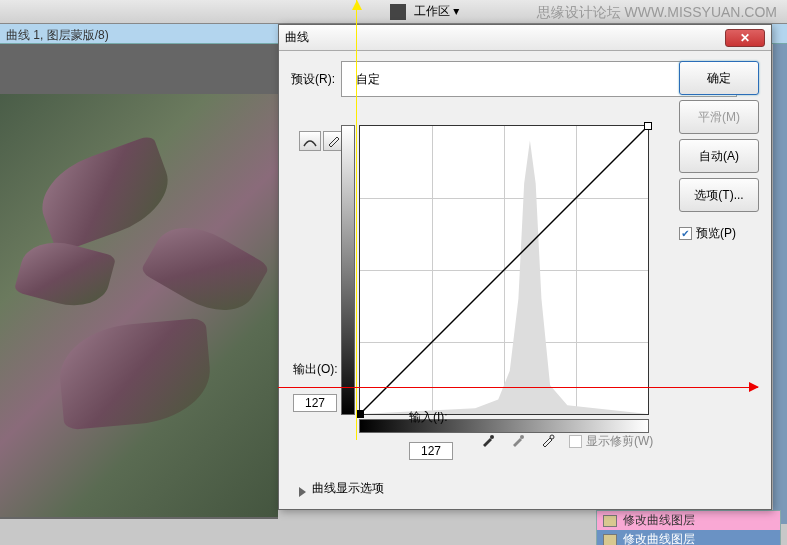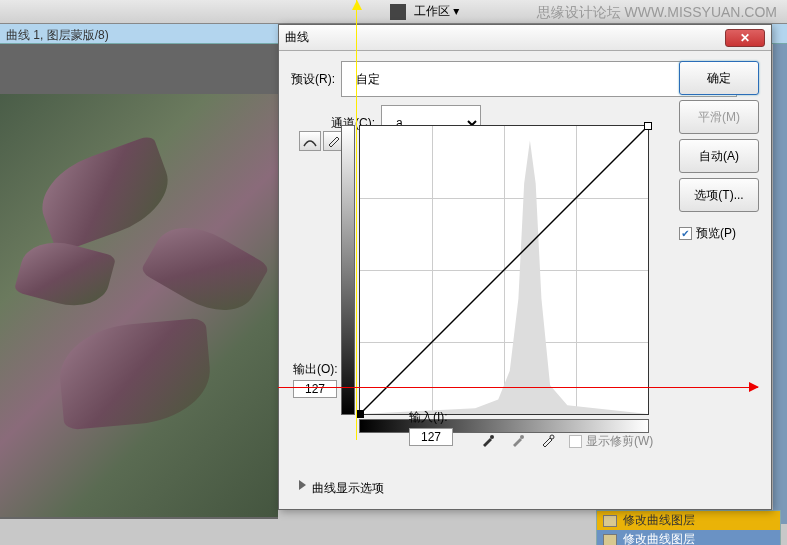--- a/index.html
+++ b/index.html
@@ -47,29 +47,29 @@
 .gv1{left:25%}.gv2{left:50%}.gv3{left:75%}
 .gh1{top:25%}.gh2{top:50%}.gh3{top:75%}
 .hist{position:absolute;bottom:0;left:0;right:0;height:100%}
 .hist svg{width:100%;height:100%}
 .curve{position:absolute;top:0;left:0;width:100%;height:100%}
 .pt{position:absolute;width:8px;height:8px;border:1px solid #000;background:#fff;transform:translate(-50%,-50%)}
 .pt.black{background:#000}
 .grad-h{position:absolute;left:80px;top:368px;width:290px;height:14px;background:linear-gradient(to right,#000,#fff);border:1px solid #666}
 .grad-v{position:absolute;left:62px;top:74px;width:14px;height:290px;background:linear-gradient(to bottom,#fff,#000);border:1px solid #666}
 .out-grp{position:absolute;left:14px;top:310px}
-.out-grp input,.in-grp input{width:44px;height:18px;border:1px solid #999;text-align:center;margin-top:2px}
+.out-grp input,.in-grp input{width:44px;height:18px;border:1px solid #999;text-align:center;margin-top:16px}
 .in-grp{position:absolute;left:130px;top:358px}
 .eyedrops{position:absolute;left:198px;top:378px;display:flex;gap:8px}
 .eyedrop{width:22px;height:22px;display:flex;align-items:center;justify-content:center}
 .show-clip{position:absolute;left:290px;top:382px;display:flex;align-items:center;gap:4px;color:#888}
-.disp-opts{position:absolute;left:20px;bottom:12px;display:flex;align-items:flex-start;gap:6px}
+.disp-opts{position:absolute;left:20px;bottom:12px;display:flex;align-items:flex-end;gap:6px}
 .tri{width:0;height:0;border-top:5px solid transparent;border-bottom:5px solid transparent;border-left:7px solid #666}
 .panel-right{position:absolute;right:0;top:44px;width:14px;height:480px;background:#7b99b8}
-.history{position:absolute;left:596px;bottom:0;width:185px;height:35px;background:#eab308;border:1px solid #8aa;font-size:11px}
+.history{position:absolute;left:596px;bottom:0;width:185px;height:35px;background:#f9a8d4;border:1px solid #8aa;font-size:11px}
 .history .item{display:flex;align-items:center;gap:6px;padding:1px 6px;color:#333}
 .history .sel{background:#6a92c4;color:#fff}
 .hi-icon{width:14px;height:12px;border:1px solid #777;background:#d8c890}
 </style>
 </head>
 <body>
 
 <div class="top-bar">
   <div class="icon"></div>
   <span>工作区 ▾</span>
@@ -93,24 +93,20 @@
 <div class="dialog">
   <div class="dlg-title">
     <span>曲线</span>
     <div class="close-btn">✕</div>
   </div>
   <div class="dlg-body">
     <div class="row preset-row">
       <span class="lbl">预设(R):</span>
       <select><option>自定</option></select>
       <div class="menu-icon"></div>
-    </div>
-    <div class="row channel-row">
-      <span class="lbl">通道(C):</span>
-      <select><option>a</option></select>
     </div>
 
     <div class="btn-col">
       <div class="btn primary">确定</div>
       <div class="btn disabled">平滑(M)</div>
       <div class="btn">自动(A)</div>
       <div class="btn">选项(T)...</div>
       <div class="chk-row">
         <div class="chk">✔</div>
         <span>预览(P)</span>

